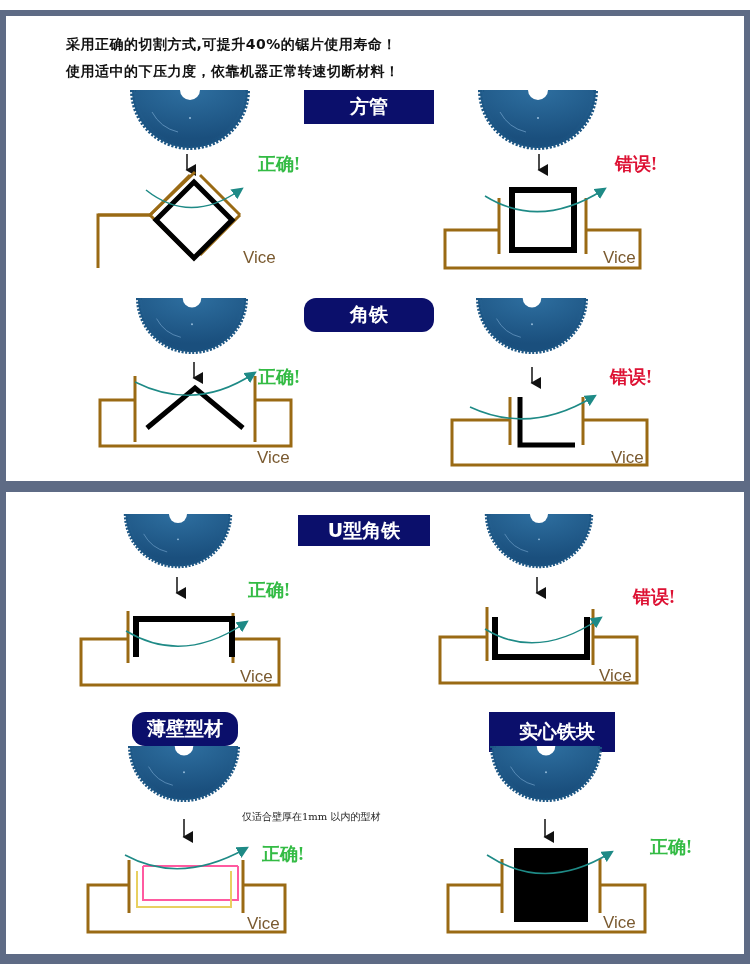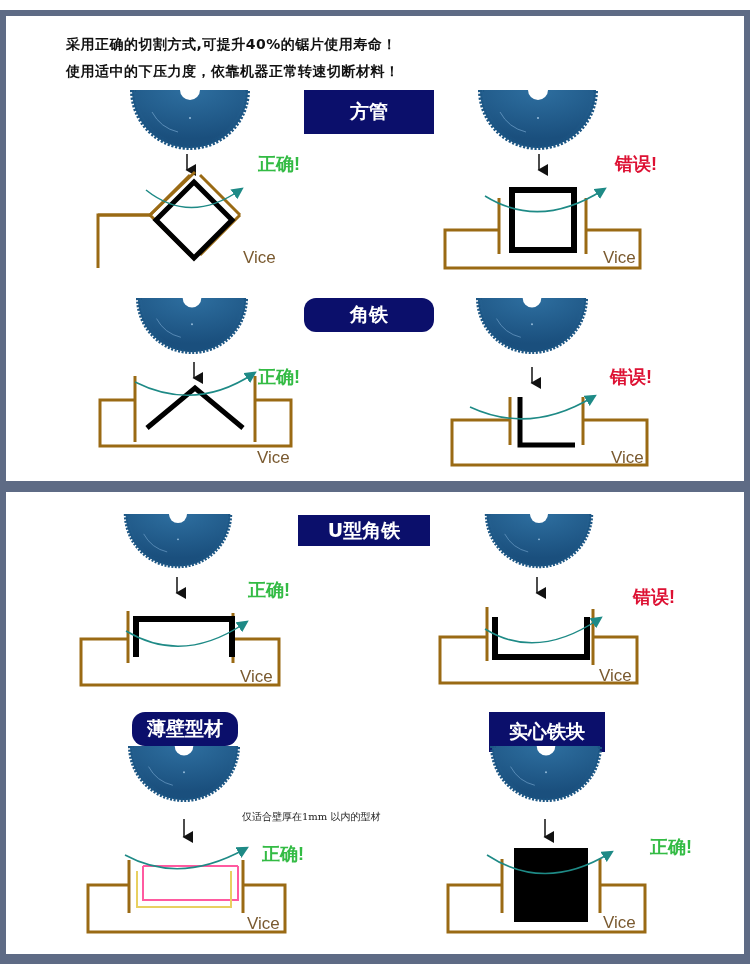--- a/index.html
+++ b/index.html
@@ -2,21 +2,21 @@
 <html><head>
 <meta charset="utf-8">
 <style>
   html,body{margin:0;padding:0;background:#ffffff;}
   body{width:750px;height:973px;position:relative;overflow:hidden;font-family:"DejaVu Sans",sans-serif;}
   .panel{position:absolute;background:#ffffff;box-sizing:border-box;border:6px solid #5e6b85;}
   #panel1{left:0;top:10px;width:750px;height:478px;border-bottom-width:7px;}
   #panel2{left:0;top:484px;width:750px;height:480px;border-top-width:8px;border-bottom-width:10px;}
   .intro{position:absolute;left:66px;font-size:14px;font-weight:bold;color:#111;letter-spacing:0.5px;font-family:"DejaVu Sans",sans-serif;white-space:nowrap;}
   .label-box{position:absolute;background:#0b0f6b;color:#fff;font-weight:bold;font-size:19px;display:flex;align-items:center;justify-content:center;font-family:"DejaVu Sans",sans-serif;}
-  .verdict{position:absolute;font-weight:bold;font-size:18px;font-family:Liberation Sans, sans-serif;white-space:nowrap;}
+  .verdict{position:absolute;font-weight:bold;font-size:18px;font-family:Liberation Serif, serif;white-space:nowrap;}
   .ok{color:#33bb44;}
   .bad{color:#dd1133;}
   .note{position:absolute;font-size:10px;color:#222;font-family:"DejaVu Serif",serif;white-space:nowrap;}
   svg.diagram{position:absolute;overflow:visible;}
   .vice-text{font-family:"Liberation Sans",sans-serif;font-size:17px;fill:#7a5a30;}
 </style>
 </head>
 <body>
 
 <div class="panel" id="panel1"></div>
@@ -40,21 +40,21 @@
     <symbol id="blade" viewBox="0 0 120 62">
       <path d="M2,0 A58,58 0 0 0 118,0 Z" fill="url(#bladeGrad)" stroke="#1c5684" stroke-width="4" stroke-dasharray="2.2 1.6"></path>
       <path d="M6,0 A54,54 0 0 0 114,0 Z" fill="url(#bladeGrad)"></path>
       <path d="M50,0 A10,10 0 0 0 70,0 Z" fill="#ffffff"></path>
       <path d="M22,22 A40,40 0 0 0 48,42" fill="none" stroke="#6a9bc4" stroke-width="0.8"></path>
       <circle cx="60" cy="28" r="1" fill="#9cc0de"></circle>
     </symbol>
   </defs>
 </svg>
 
-<div class="label-box" style="left:304px;top:90px;width:130px;height:44px;">方管</div>
+<div class="label-box" style="left:304px;top:90px;width:130px;height:34px;">方管</div>
 
 <svg class="diagram" style="left:130px;top:90px;" width="120" height="62">
     <use href="#blade"></use>
   </svg>
 <svg class="diagram" style="left:478px;top:90px;" width="120" height="62">
     <use href="#blade"></use>
   </svg>
 
 <div class="verdict ok" style="left:258px;top:152px;">正确!</div>
 <div class="verdict bad" style="left:615px;top:152px;">错误!</div>
@@ -159,21 +159,21 @@
   <polyline points="44,70 3,70 3,117 200,117 200,70 158,70" fill="none" stroke="#9a6a14" stroke-width="3"></polyline>
   <line x1="44" y1="45" x2="44" y2="98" stroke="#9a6a14" stroke-width="3"></line>
   <line x1="158" y1="45" x2="158" y2="98" stroke="#9a6a14" stroke-width="3"></line>
   <polyline points="58,51 58,85 153,85 153,51" fill="none" stroke="#ff5aa0" stroke-width="2"></polyline>
   <polyline points="58,51 153,51" fill="none" stroke="#ff5aa0" stroke-width="2"></polyline>
   <polyline points="52,56 52,92 146,92 146,56" fill="none" stroke="#e8d060" stroke-width="2"></polyline>
   <path d="M40,40 Q95,70 160,34" fill="none" stroke="#1e8a86" stroke-width="1.5" marker-end="url(#arrowhead)"></path>
   <text x="162" y="114" class="vice-text">Vice</text>
 </svg>
 
-<div class="label-box" style="left:489px;top:712px;width:116px;height:40px;">实心铁块</div>
+<div class="label-box" style="left:489px;top:712px;width:116px;height:40px;padding-left:10px;">实心铁块</div>
 <svg class="diagram" style="left:490px;top:746px;" width="112" height="58">
     <use href="#blade"></use>
   </svg>
 
 <div class="verdict ok" style="left:650px;top:835px;">正确!</div>
 
 <svg class="diagram" style="left:445px;top:815px;" width="210" height="120">
   <line x1="100" y1="4" x2="100" y2="22" stroke="#111" stroke-width="1.5" marker-end="url(#downhead)"></line>
   <polyline points="57,70 3,70 3,117 200,117 200,70 155,70" fill="none" stroke="#9a6a14" stroke-width="3"></polyline>
   <line x1="57" y1="44" x2="57" y2="98" stroke="#9a6a14" stroke-width="3"></line>

